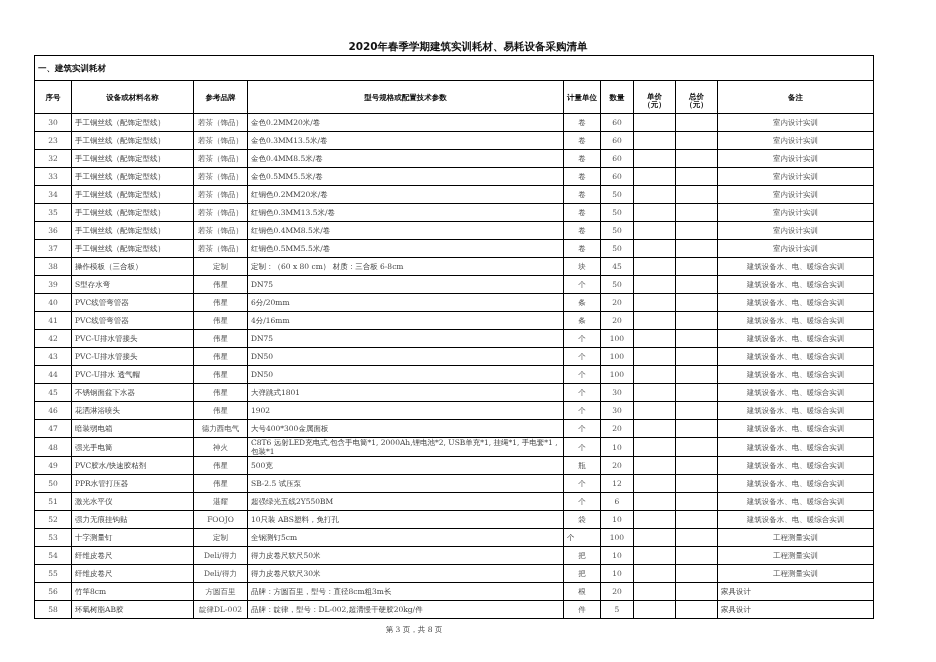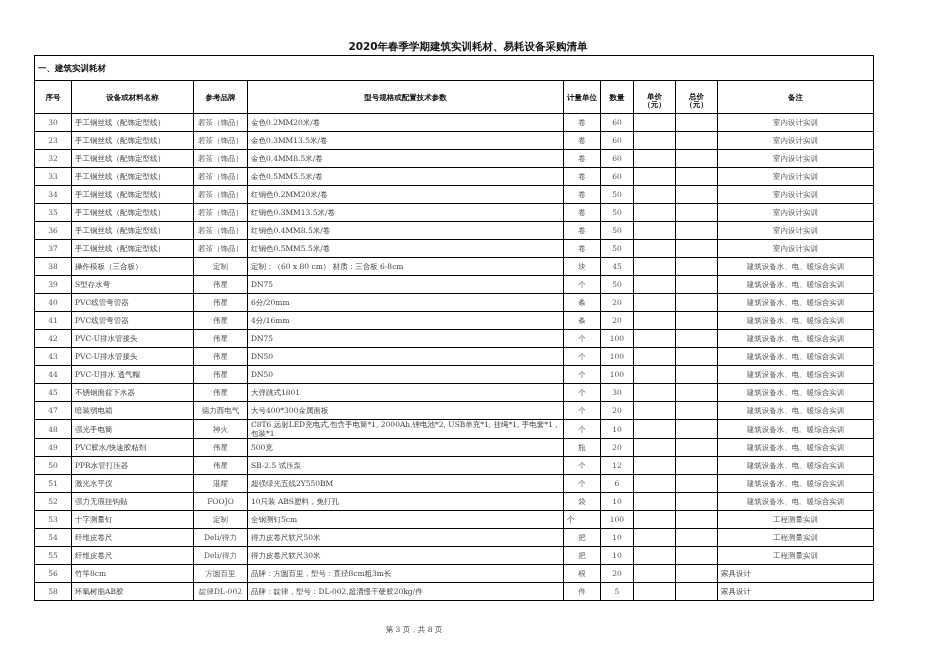--- a/index.html
+++ b/index.html
@@ -222,20 +222,31 @@
         <td class="l">不锈钢面盆下水器</td>
         <td class="c">伟星</td>
         <td class="l">大弹跳式1801</td>
         <td class="c">个</td>
         <td class="c">30</td>
         <td class="c"></td>
         <td class="c"></td>
         <td class="c">建筑设备水、电、暖综合实训</td>
       </tr>
       <tr>
+        <td class="c">46</td>
+        <td class="l">花洒淋浴喷头</td>
+        <td class="c">伟星</td>
+        <td class="l">1902</td>
+        <td class="c">个</td>
+        <td class="c">30</td>
+        <td class="c"></td>
+        <td class="c"></td>
+        <td class="c">建筑设备水、电、暖综合实训</td>
+      </tr>
+      <tr>
         <td class="c">47</td>
         <td class="l">暗装弱电箱</td>
         <td class="c">德力西电气</td>
         <td class="l">大号400*300金属面板</td>
         <td class="c">个</td>
         <td class="c">20</td>
         <td class="c"></td>
         <td class="c"></td>
         <td class="c">建筑设备水、电、暖综合实训</td>
       </tr>

